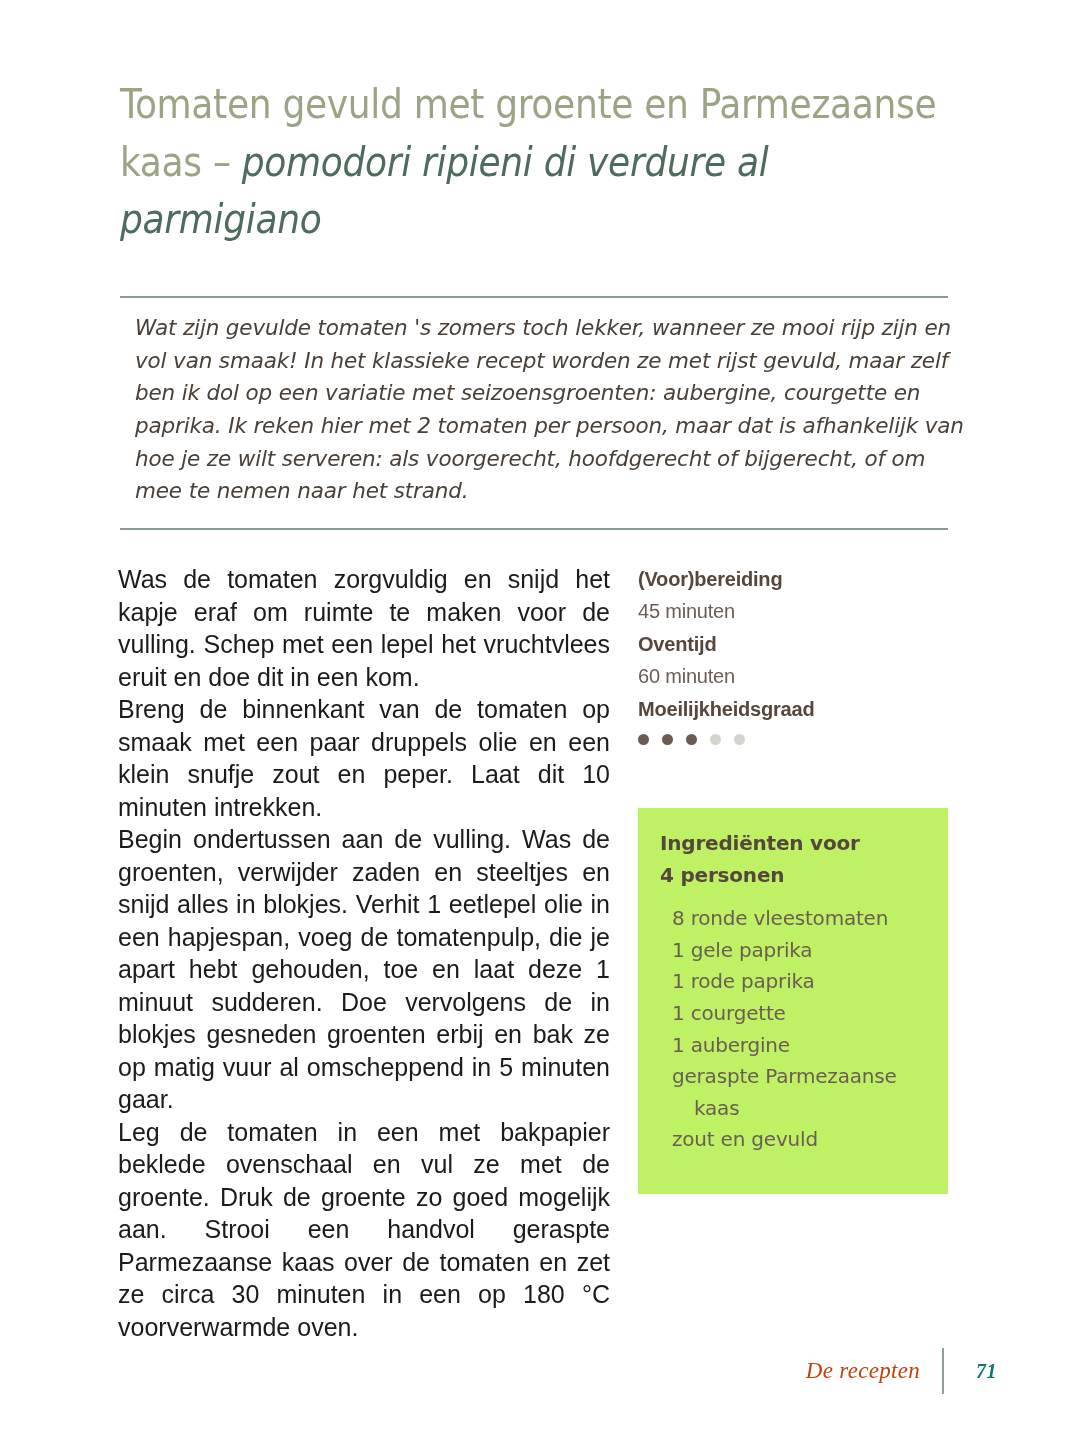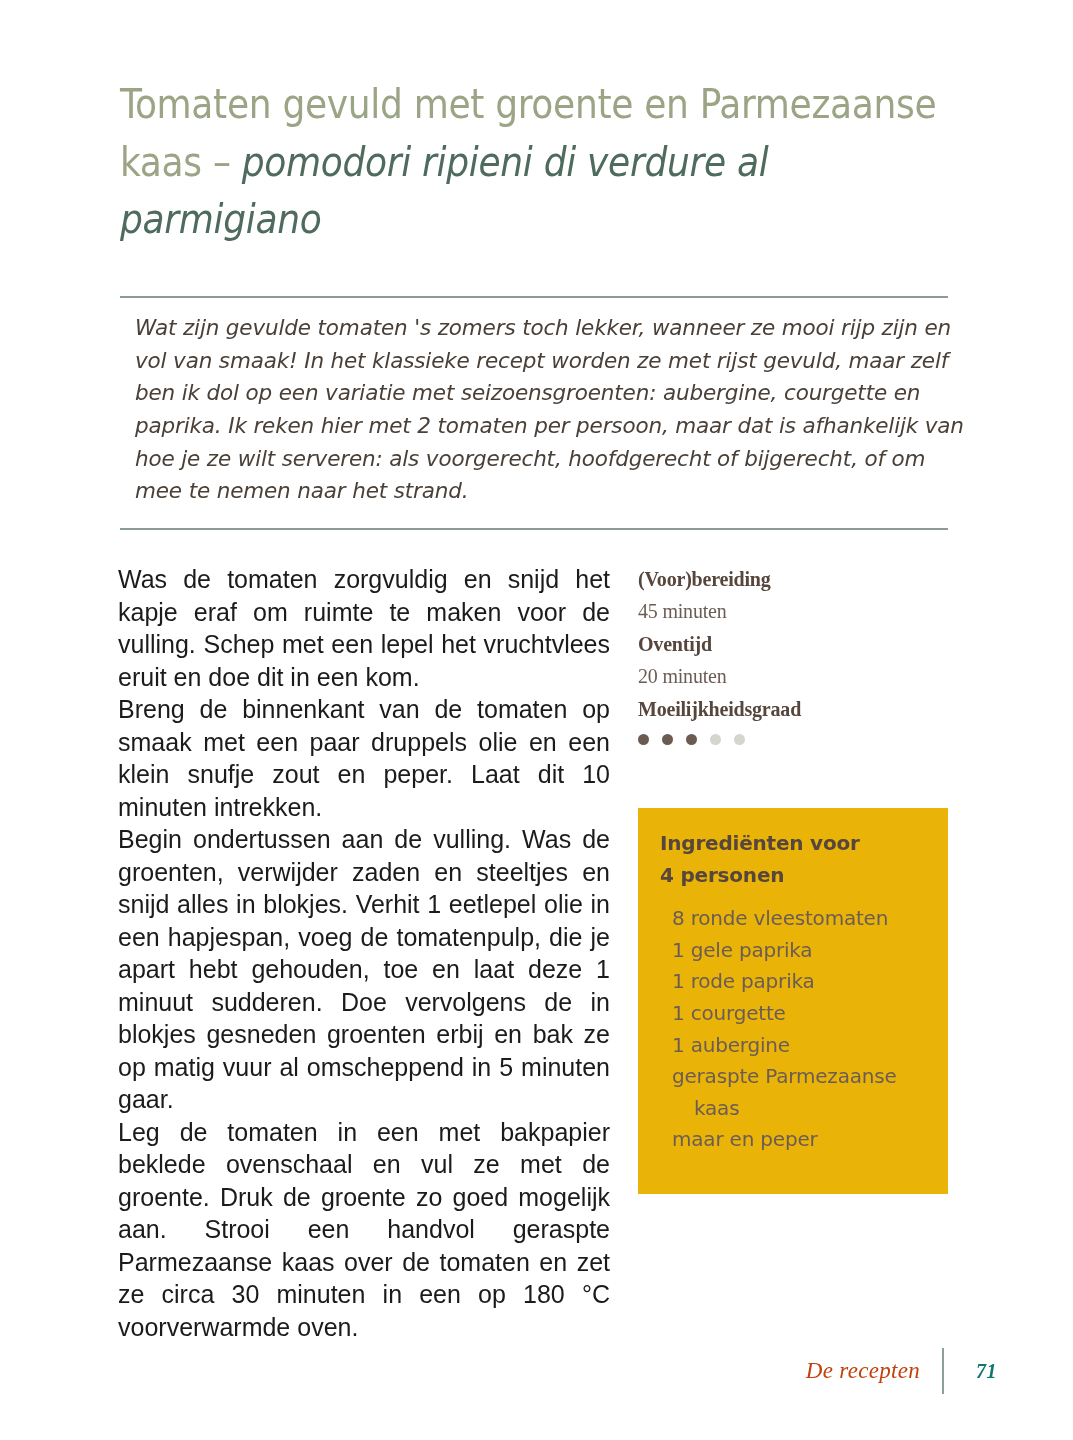--- a/index.html
+++ b/index.html
@@ -96,21 +96,21 @@
 
   .col-right {
     position: absolute;
     left: 638px;
     top: 563px;
     width: 320px;
   }
 
   
   .meta {
-    font-family: Liberation Serif, serif;
+    font-family: Liberation Sans, sans-serif;
     font-size: 20px;
     line-height: 1.62;
   }
   .meta-label {
     font-weight: bold;
     color: #56463c;
     letter-spacing: -0.2px;
   }
   .meta-value {
     color: #6b5d55;
@@ -133,21 +133,21 @@
   .dot.empty  { background: #d6d4cf; }
 
   
   .ingredients-box {
     position: absolute;
     left: 638px;
     top: 808px;
     width: 310px;
     padding: 20px 22px 26px 22px;
     box-sizing: border-box;
-    background: #eab308;
+    background: #bef264;
     font-family: "DejaVu Sans", sans-serif;
     font-size: 20px;
     line-height: 1.58;
   }
   .ing-heading {
     font-weight: bold;
     color: #56463c;
     letter-spacing: -0.2px;
   }
   .ing-list {
@@ -216,21 +216,21 @@
       <p>Begin ondertussen aan de vulling. Was de groenten, verwijder zaden en steeltjes en snijd alles in blokjes. Verhit 1 eetlepel olie in een hapjespan, voeg de tomatenpulp, die je apart hebt gehouden, toe en laat deze 1 minuut sudderen. Doe vervolgens de in blokjes gesneden groenten erbij en bak ze op matig vuur al omscheppend in 5 minuten gaar.</p>
       <p>Leg de tomaten in een met bakpapier beklede ovenschaal en vul ze met de groente. Druk de groente zo goed mogelijk aan. Strooi een handvol geraspte Parmezaanse kaas over de tomaten en zet ze circa 30 minuten in een op 180 °C voorverwarmde oven.</p>
     </div>
   </div>
 
   <div class="col-right">
     <div class="meta">
       <div class="meta-label">(Voor)bereiding</div>
       <div class="meta-value">45 minuten</div>
       <div class="meta-label">Oventijd</div>
-      <div class="meta-value">20 minuten</div>
+      <div class="meta-value">60 minuten</div>
       <div class="meta-label">Moeilijkheidsgraad</div>
       <div class="difficulty-dots">
         <span class="dot filled"></span>
         <span class="dot filled"></span>
         <span class="dot filled"></span>
         <span class="dot empty"></span>
         <span class="dot empty"></span>
       </div>
     </div>
   </div>
@@ -238,21 +238,21 @@
   <div class="ingredients-box">
     <div class="ing-heading">Ingrediënten voor</div>
     <div class="ing-heading">4 personen</div>
     <ul class="ing-list">
       <li>8 ronde vleestomaten</li>
       <li>1 gele paprika</li>
       <li>1 rode paprika</li>
       <li>1 courgette</li>
       <li>1 aubergine</li>
       <li>geraspte Parmezaanse kaas</li>
-      <li>maar en peper</li>
+      <li>zout en gevuld</li>
     </ul>
   </div>
 
   <div class="footer">
     <span class="footer-section">De recepten</span>
     <span class="footer-divider"></span>
     <span class="footer-pageno">71</span>
   </div>
 
 </div>

